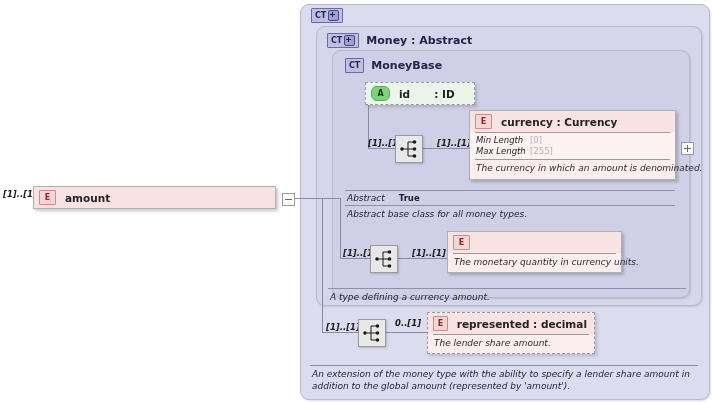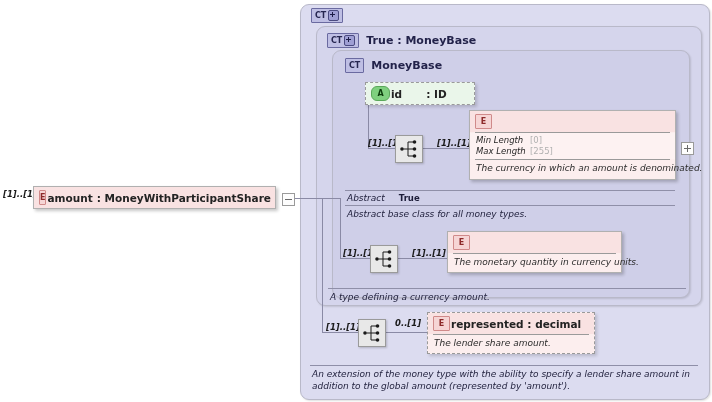--- a/index.html
+++ b/index.html
@@ -32,21 +32,21 @@
   .nodebox{position:absolute;background:#ffffff;border:1px solid #b0b0b0;
            box-shadow:2px 2px 3px rgba(0,0,0,0.22);}
   .nodebox.dashed{border:1px dashed #9a9a9a;box-shadow:2px 2px 3px rgba(0,0,0,0.16);}
   .nb-head{display:flex;align-items:center;padding:3px 7px 3px 5px;white-space:nowrap;}
   .e-badge{display:inline-flex;align-items:center;justify-content:center;
            width:15px;height:13px;border:1px solid #d08a8a;background:#f6d5d5;
            color:#8d2a2a;font-size:8px;font-weight:bold;border-radius:1px;}
   .a-badge{display:inline-flex;align-items:center;justify-content:center;
            width:17px;height:13px;border:1px solid #5aa85a;background:#7fd07f;
            color:#0d3d0d;font-size:8px;font-weight:bold;border-radius:6px;}
-  .nb-label{font-size:10.5px;font-weight:bold;color:#232323;margin-left:1px;}
+  .nb-label{font-size:10.5px;font-weight:bold;color:#232323;margin-left:9px;}
   .nb-type{font-size:10.5px;font-weight:bold;color:#232323;margin-left:4px;text-align:right;}
   .nb-sep{height:1px;background:#9a9a9a;margin:0 5px;}
   .nb-doc{font-size:9px;font-style:italic;color:#2b2b2b;padding:3px 6px 4px 6px;
           line-height:1.25;white-space:nowrap;}
   .nb-facets{padding:2px 6px 3px 6px;}
   .facet-row{display:flex;font-size:8.5px;line-height:1.25;white-space:nowrap;}
   .facet-name{font-style:italic;color:#1f1f1f;width:54px;}
   .facet-val{color:#b0b0b0;}
 
   
@@ -94,21 +94,21 @@
 <div class="panel" id="panel-outer"></div>
 
 <div class="phead" style="left:311px;top:8px;">
   <span class="ct-badge">CT<span class="plus"></span></span>
 </div>
 
 <div class="panel" id="panel-mid"></div>
 
 <div class="phead" style="left:327px;top:33px;">
   <span class="ct-badge">CT<span class="plus"></span></span>
-  <span class="ptitle">True    : MoneyBase</span>
+  <span class="ptitle">Money    : Abstract</span>
 </div>
 
 <div class="panel" id="panel-inner"></div>
 
 <div class="phead" style="left:345px;top:58px;">
   <span class="ct-badge">CT</span>
   <span class="ptitle">MoneyBase</span>
 </div>
 
 <div class="line hline" style="left:284px;top:198px;width:56px;"></div>
@@ -127,21 +127,20 @@
 <div class="line hline" style="left:384px;top:332px;width:44px;"></div>
 
 <div class="line vline" style="left:355px;top:148px;height:0px;"></div>
 
 <div class="card" style="left:3px;top:189px;">[1]..[1]</div>
 
 <div class="nodebox elem" style="left:33px;top:186px;width:241px;">
   <div class="nb-head">
     <span class="e-badge">E</span>
     <span class="nb-label">amount</span>
-    <span class="nb-type">: MoneyWithParticipantShare</span>
   </div>
 </div>
 <div class="expand minus" style="left:282px;top:193px;"></div>
 
 <div class="nodebox attr dashed" style="left:365px;top:82px;width:108px;">
   <div class="nb-head">
     <span class="a-badge">A</span>
     <span class="nb-label">id</span>
     <span class="nb-type" style="margin-left:24px;">: ID</span>
   </div>
@@ -159,20 +158,21 @@
     <circle cx="18.5" cy="6" r="1.8" fill="#1a1a1a"></circle>
     <circle cx="18.5" cy="13" r="1.8" fill="#1a1a1a"></circle>
     <circle cx="18.5" cy="20" r="1.8" fill="#1a1a1a"></circle>
   </svg>
 </div>
 <div class="card" style="left:437px;top:138px;">[1]..[1]</div>
 
 <div class="nodebox elem" style="left:469px;top:110px;width:205px;">
   <div class="nb-head">
     <span class="e-badge">E</span>
+    <span class="nb-label">currency : Currency</span>
   </div>
   <div class="nb-sep"></div>
   <div class="nb-facets">
     <div class="facet-row">
       <span class="facet-name">Min Length</span>
       <span class="facet-val">[0]</span>
     </div>
     <div class="facet-row">
       <span class="facet-name">Max Length</span>
       <span class="facet-val">[255]</span>

